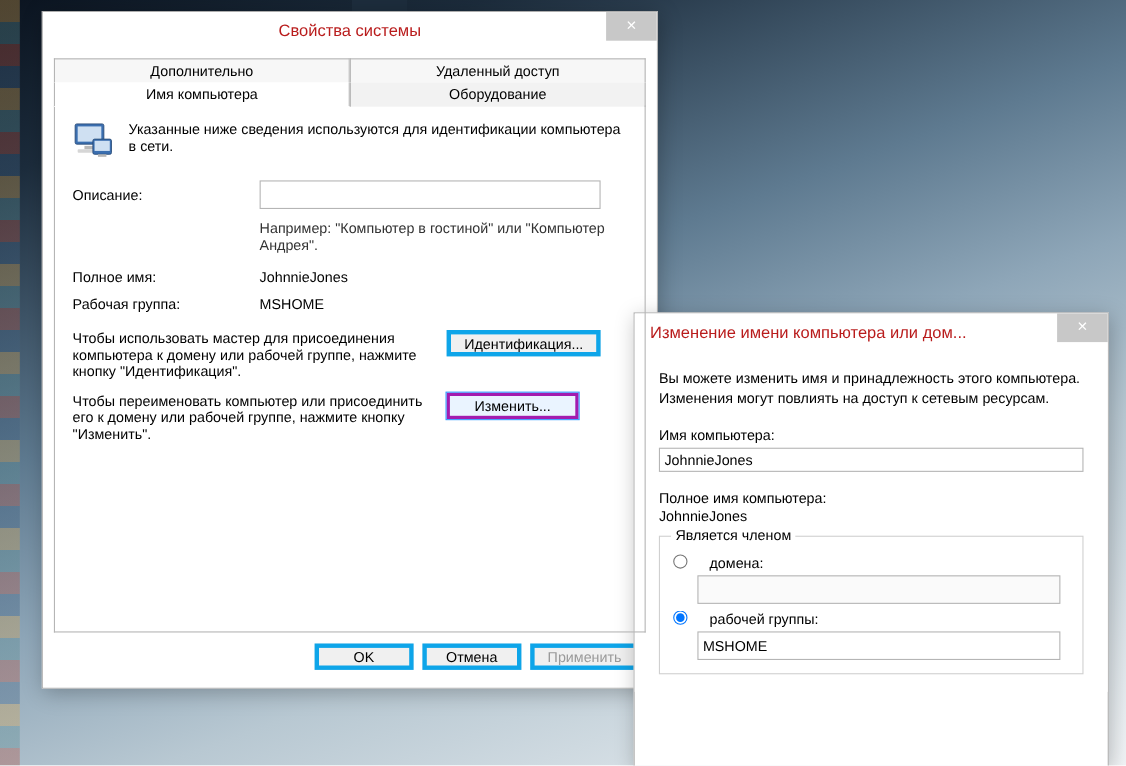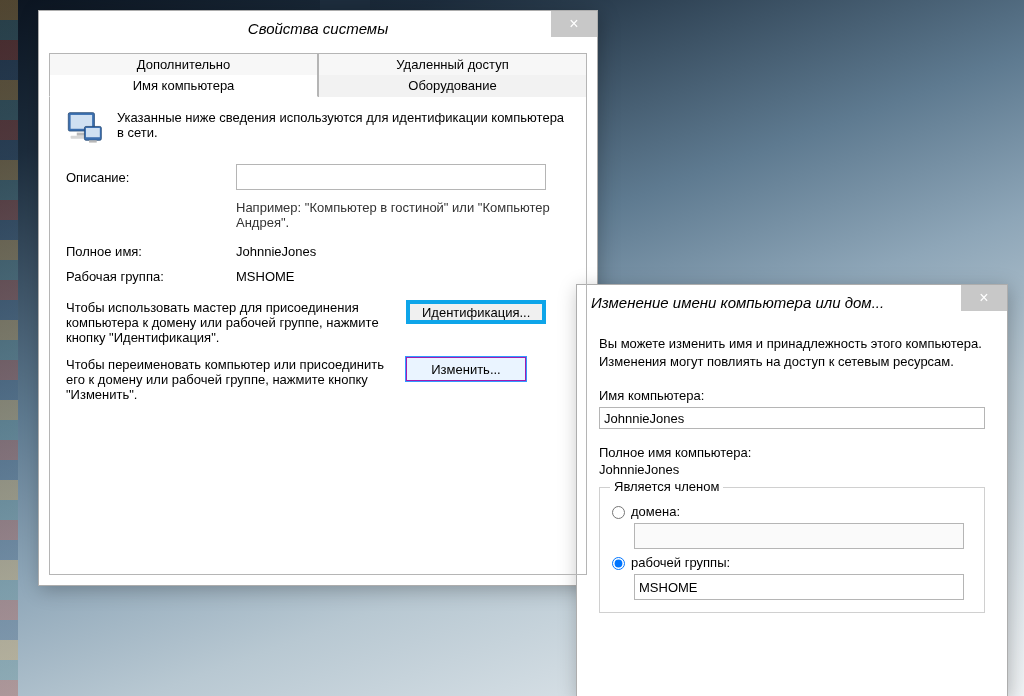--- a/index.html
+++ b/index.html
@@ -32,21 +32,21 @@
     border: 1px solid #adadad;
     box-shadow: 2px 4px 18px rgba(0,0,0,0.25);
   }
   .titlebar {
     height: 34px;
     display: flex; align-items: center; justify-content: center;
     position: relative;
     background: #fff;
   }
   .titlebar .title {
-    font-size: 15px; color: #000000; font-style: italic;
+    font-size: 15px; color: #b91c1c;
   }
   .titlebar .close {
     position: absolute; right: 0; top: 0;
     width: 46px; height: 26px;
     background: #c8c8c8; color: #fff;
     display: flex; align-items: center; justify-content: center;
     font-size: 16px; line-height: 1;
     cursor: pointer;
   }
   .client {
@@ -123,21 +123,21 @@
   button.win {
     min-width: 120px; height: 24px;
     padding: 0 12px;
     font-family: inherit; font-size: 13px;
     background: #f0f0f0;
     border: 4px solid #0ea5e9;
     cursor: pointer;
   }
   button.win:focus, button.win.highlight {
     outline: 1px solid #3399ff;
-    border: 1px solid #a21caf;
+    border: 3px solid #a21caf;
     background: #eaf4ff;
   }
   button.win:disabled { color: #9a9a9a; }
   .bottom-buttons {
     display: flex; gap: 8px;
     justify-content: flex-end;
     padding: 10px 6px 6px 6px;
   }
 
   
@@ -145,21 +145,21 @@
     border: 1px solid #d0d0d0;
     padding: 12px 12px;
     margin-top: 10px;
     position: relative;
   }
   .group-frame > .legend {
     position: absolute; top: -9px; left: 10px;
     background: #fff; padding: 0 4px; font-size: 13px;
   }
   .radio-row {
-    display: flex; align-items: flex-end; gap: 6px; margin: 4px 0;
+    display: flex; align-items: flex-start; gap: 20px; margin: 4px 0;
   }
   .radio-row input[type=radio] { margin: 0; }
   .sub-input {
     margin-left: 22px; margin-bottom: 6px;
   }
   input.textbox.disabled { color: #888; background: #fafafa;}
 </style>
 </head>
 <body>
 <div class="desktop">
@@ -219,20 +219,25 @@
           </div>
 
           <div class="action-row">
             <div class="action-text">Чтобы переименовать компьютер или присоединить его к домену или рабочей группе, нажмите кнопку "Изменить".</div>
             <button class="win highlight">Изменить...</button>
           </div>
 
         </div>
       </div>
 
+      <div class="bottom-buttons">
+        <button class="win" style="min-width:90px">OK</button>
+        <button class="win" style="min-width:90px">Отмена</button>
+        <button class="win" style="min-width:90px" disabled="">Применить</button>
+      </div>
 
     </div>
   </div>
 
   <div class="window" style="left:576px; top:284px; width:430px; height:412px;">
     <div class="titlebar" style="justify-content:flex-start; padding-left:14px;">
       <span class="title" style="font-size:15px;">Изменение имени компьютера или дом...</span>
       <div class="close">×</div>
     </div>
     <div class="client" style="padding:16px 22px;">

